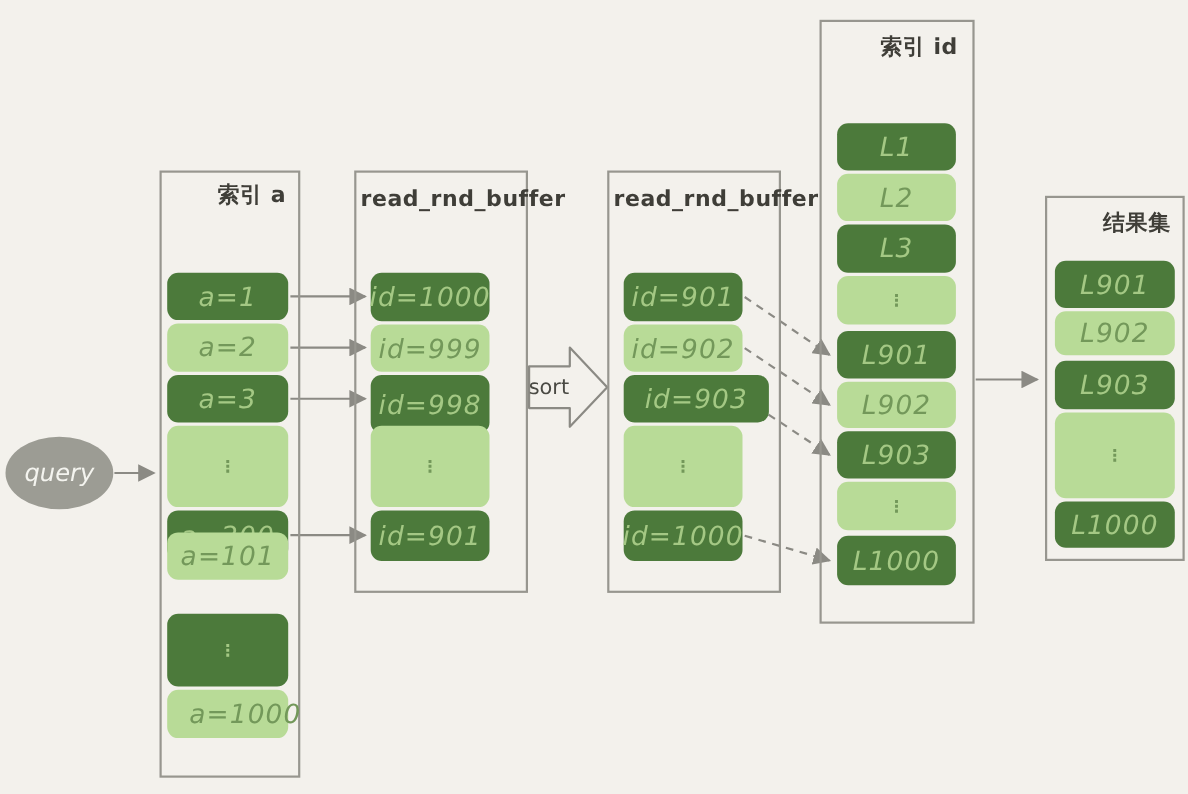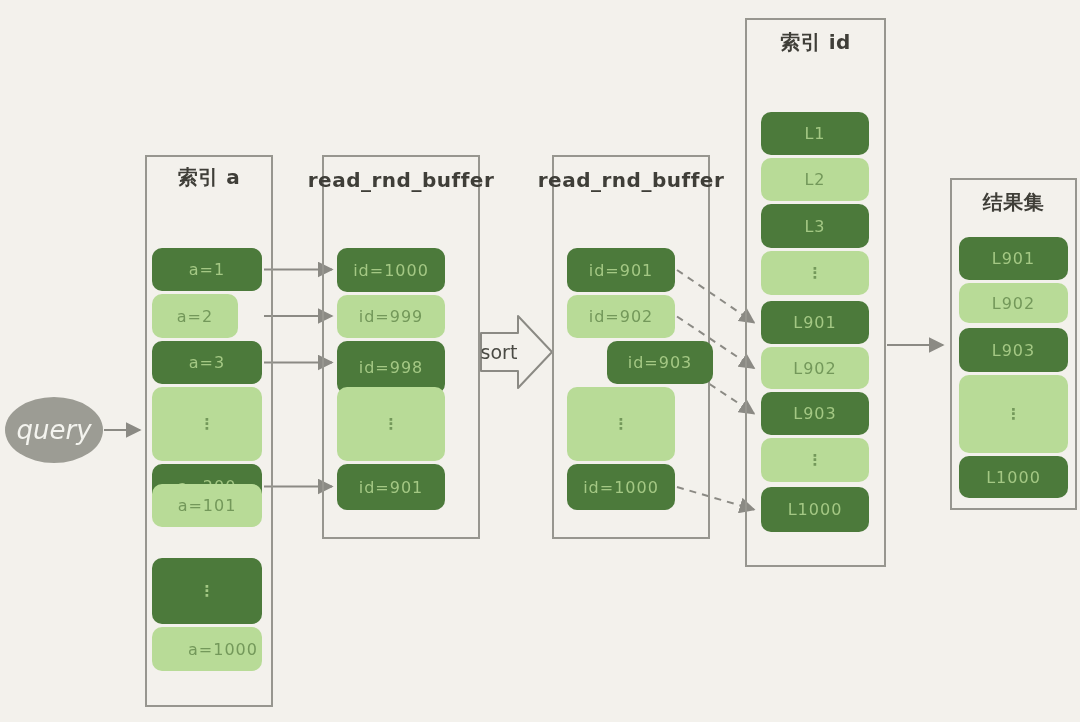--- a/index.html
+++ b/index.html
@@ -9,33 +9,33 @@
     font-family:"DejaVu Sans",sans-serif;
   }
   #arrow-layer{position:absolute;left:0;top:0;width:1080px;height:722px;}
   .frame{
     position:absolute;border:2px solid var(--frame-border,#97968f);
     box-sizing:border-box;background:transparent;
   }
   .col-title{
     position:absolute;display:flex;align-items:center;justify-content:center;
     font-size:20px;font-weight:600;color:var(--title-text,#3f3e38);
-    letter-spacing:0.5px;white-space:nowrap;
+    letter-spacing:0.5px;white-space:nowrap;margin-left:20px;
   }
   .cell{
     position:absolute;border-radius:10px;display:flex;align-items:center;justify-content:center;
-    font-size:16px;letter-spacing:1px;box-sizing:border-box;
+    font-style:italic;font-size:24px;letter-spacing:1px;box-sizing:border-box;
   }
   .tone-dark{background:var(--dark-cell,#4c7a3b);color:var(--dark-cell-text,#a4c884);}
   .tone-light{background:var(--light-cell,#b8db97);color:var(--light-cell-text,#73985a);}
   .ellipsis{font-style:normal;font-size:15px;letter-spacing:0;font-weight:700;}
   #query{
     position:absolute;left:5px;top:397px;width:98px;height:66px;border-radius:50%;
     background:var(--query-fill,#9c9c94);display:flex;align-items:center;justify-content:center;
-    color:#f4f4ef;font-style:italic;font-size:26px;
+    color:#f4f4ef;font-style:italic;font-size:22px;
   }
   #sort-label{
     position:absolute;left:480px;top:338px;width:38px;height:28px;
     display:flex;align-items:center;justify-content:center;
     font-size:19px;color:#4a4a44;
   }
 </style>
 </head>
 <body>
 
@@ -62,39 +62,39 @@
   <div id="query">
     <span>query</span>
   </div>
 
   <div id="sort-label">sort</div>
 
   <div id="columns-root">
       <div class="frame" style="left: 145px; top: 155px; width: 128px; height: 552px;"></div>
       <div class="col-title" style="left: 145px; top: 163px; width: 128px; height: 28px;">索引 a</div>
       <div class="cell tone-dark" style="left: 152px; top: 248px; width: 110px; height: 43px;">a=1</div>
-      <div class="cell tone-light" style="left: 152px; top: 294px; width: 86px; height: 44px;">a=2</div>
+      <div class="cell tone-light" style="left: 152px; top: 294px; width: 110px; height: 44px;">a=2</div>
       <div class="cell tone-dark" style="left: 152px; top: 341px; width: 110px; height: 43px;">a=3</div>
       <div class="cell tone-light ellipsis" style="left: 152px; top: 387px; width: 110px; height: 74px;">⋮</div>
       <div class="cell tone-dark" style="left: 152px; top: 464px; width: 110px; height: 45px;">a=200</div>
       <div class="cell tone-light" style="left: 152px; top: 484px; width: 110px; height: 43px;">a=101</div>
       <div class="cell tone-dark ellipsis" style="left: 152px; top: 558px; width: 110px; height: 66px;">⋮</div>
       <div class="cell tone-light" style="left: 152px; top: 627px; width: 110px; height: 44px; padding-left: 32px;">a=1000</div>
       <div class="frame" style="left: 322px; top: 155px; width: 158px; height: 384px;"></div>
       <div class="col-title" style="left: 322px; top: 166px; width: 158px; height: 28px;">read_rnd_buffer</div>
       <div class="cell tone-dark" style="left: 337px; top: 248px; width: 108px; height: 44px;">id=1000</div>
       <div class="cell tone-light" style="left: 337px; top: 295px; width: 108px; height: 43px;">id=999</div>
       <div class="cell tone-dark" style="left: 337px; top: 341px; width: 108px; height: 53px;">id=998</div>
       <div class="cell tone-light ellipsis" style="left: 337px; top: 387px; width: 108px; height: 74px;">⋮</div>
       <div class="cell tone-dark" style="left: 337px; top: 464px; width: 108px; height: 46px;">id=901</div>
       <div class="frame" style="left: 552px; top: 155px; width: 158px; height: 384px;"></div>
       <div class="col-title" style="left: 552px; top: 166px; width: 158px; height: 28px;">read_rnd_buffer</div>
       <div class="cell tone-dark" style="left: 567px; top: 248px; width: 108px; height: 44px;">id=901</div>
       <div class="cell tone-light" style="left: 567px; top: 295px; width: 108px; height: 43px;">id=902</div>
-      <div class="cell tone-dark" style="left: 567px; top: 341px; width: 106px; height: 43px; margin-left: 40px;">id=903</div>
+      <div class="cell tone-dark" style="left: 567px; top: 341px; width: 132px; height: 43px;">id=903</div>
       <div class="cell tone-light ellipsis" style="left: 567px; top: 387px; width: 108px; height: 74px;">⋮</div>
       <div class="cell tone-dark" style="left: 567px; top: 464px; width: 108px; height: 46px;">id=1000</div>
       <div class="frame" style="left: 745px; top: 18px; width: 141px; height: 549px;"></div>
       <div class="col-title" style="left: 745px; top: 28px; width: 141px; height: 28px;">索引 id</div>
       <div class="cell tone-dark" style="left: 761px; top: 112px; width: 108px; height: 43px;">L1</div>
       <div class="cell tone-light" style="left: 761px; top: 158px; width: 108px; height: 43px;">L2</div>
       <div class="cell tone-dark" style="left: 761px; top: 204px; width: 108px; height: 44px;">L3</div>
       <div class="cell tone-light ellipsis" style="left: 761px; top: 251px; width: 108px; height: 44px;">⋮</div>
       <div class="cell tone-dark" style="left: 761px; top: 301px; width: 108px; height: 43px;">L901</div>
       <div class="cell tone-light" style="left: 761px; top: 347px; width: 108px; height: 42px;">L902</div>

